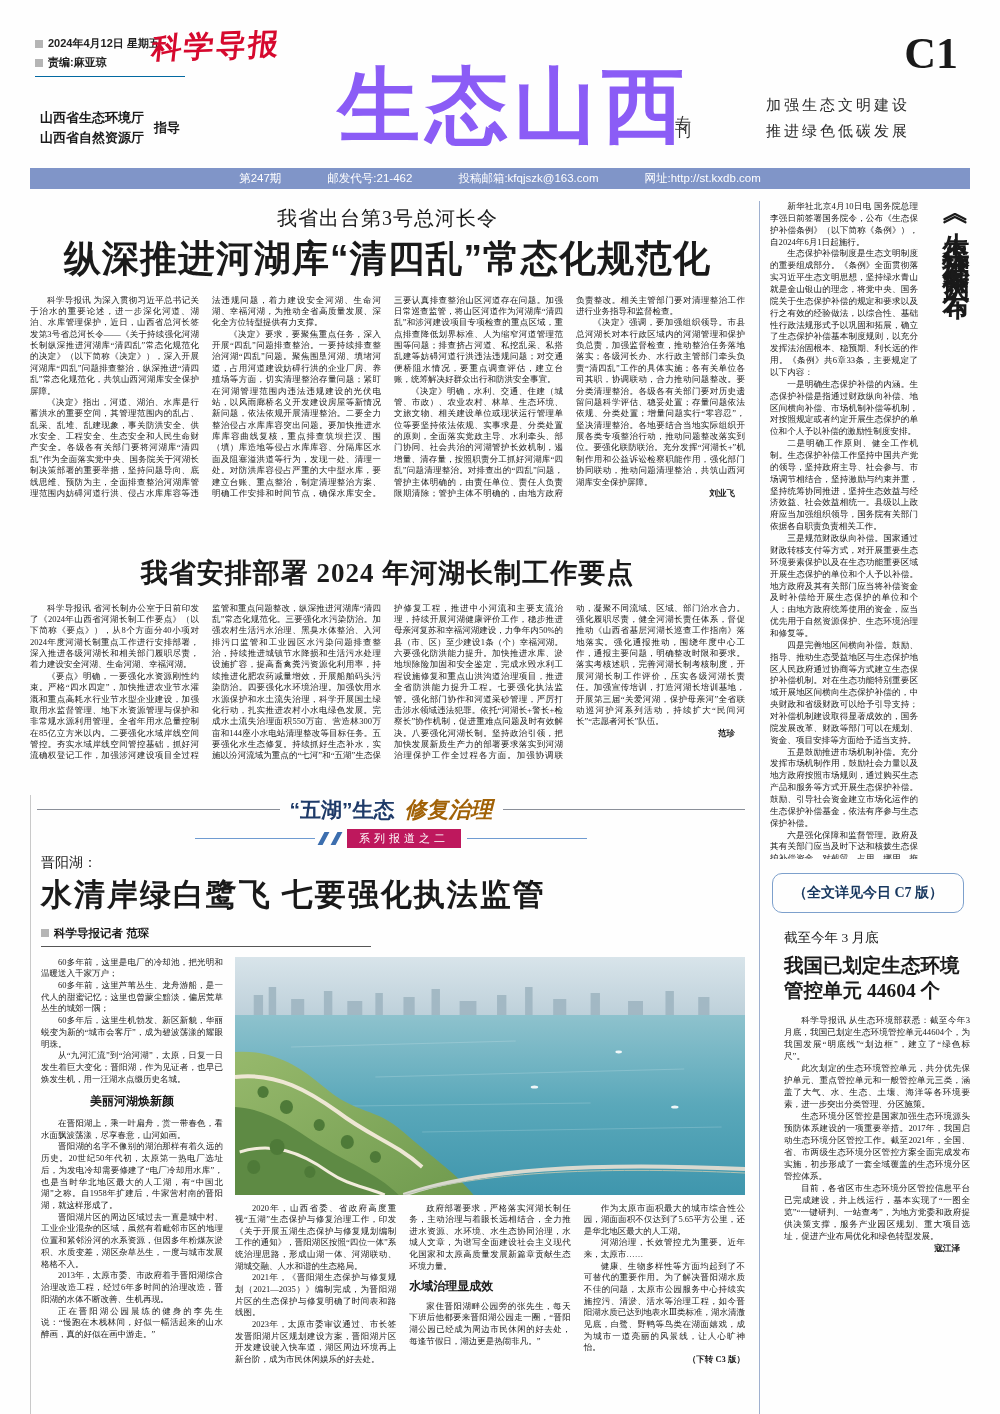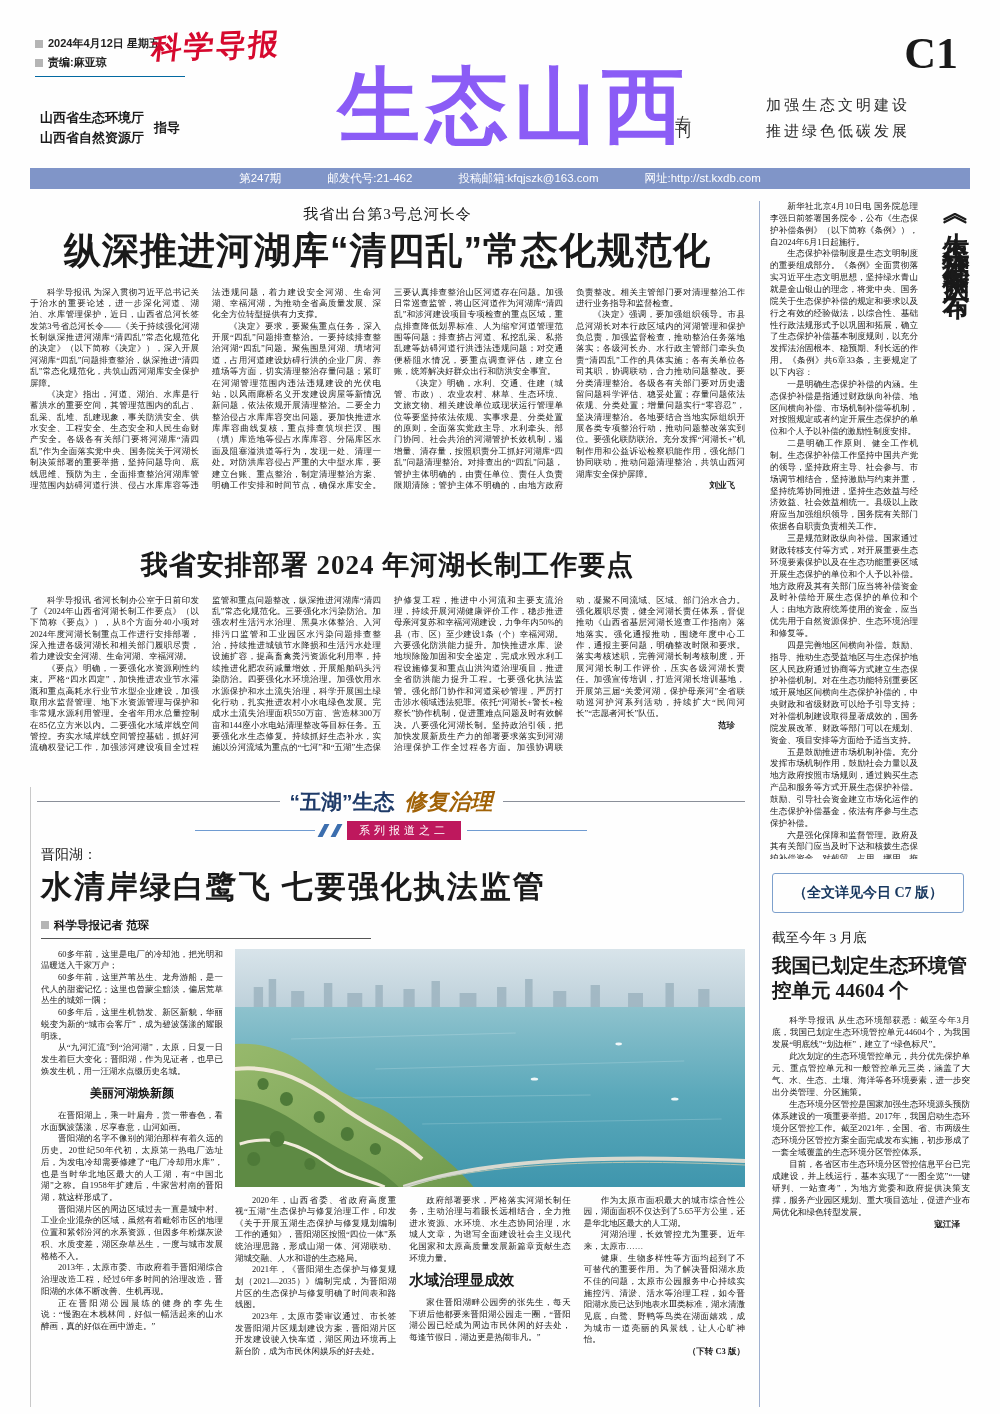--- a/index.html
+++ b/index.html
@@ -24,38 +24,38 @@
   .slogans{position:absolute;left:766px;top:92px;font-size:15px;line-height:1.75;letter-spacing:3px;color:#2a2a2a;}
   
   .infobar{margin:0 30px;height:21px;background:#8095c8;color:#fff;display:flex;align-items:center;
            justify-content:center;gap:46px;font-size:11.5px;font-family:"Liberation Sans",sans-serif;}
   
   .content{display:flex;margin:12px 30px 0 30px;}
   .left-main{width:742px;padding-right:8px;}
   .v-divider{width:0;border-left:1px solid #9fb0cf;margin:0 6px;}
   .sidebar{width:200px;padding-left:4px;}
   
-  .kicker1{text-align:center;font-size:15px;letter-spacing:1px;margin:4px 0 6px 0;}
+  .kicker1{text-align:center;font-size:20px;letter-spacing:1px;margin:4px 0 6px 0;}
   .headline1{text-align:center;font-size:37px;font-weight:900;font-family:"Liberation Sans","DejaVu Sans",sans-serif;
              letter-spacing:1px;margin:0 0 14px 0;line-height:1.15;}
   .cols4{column-count:4;column-gap:13px;font-size:8.5px;line-height:1.34;text-align:justify;
          height:246px;overflow:hidden;}
   .cols4 p,.cols3 p,.onecol p,.sb-text p,.brief-body p{margin:0;text-indent:2em;}
   .byline-r{text-align:right;text-indent:0 !important;padding-right:10px;font-weight:bold;}
   
   .headline2{text-align:center;font-size:27px;font-weight:bold;letter-spacing:1px;margin:14px 0 12px 0;}
   .cols4.h2{height:182px;}
   
   .sb-top{display:flex;height:658px;}
   .sb-text{width:148px;font-size:8.6px;line-height:1.38;text-align:justify;overflow:hidden;}
   .v-title{width:50px;writing-mode:vertical-rl;text-orientation:upright;font-size:27px;font-weight:bold;
            letter-spacing:6px;margin-left:2px;line-height:1;padding-top:4px;font-family:"DejaVu Serif",serif;}
-  .see-box{border:1px solid #7da0cc;border-radius:3px;margin:14px 6px 0 2px;padding:10px 4px;
+  .see-box{border:1px solid #7da0cc;border-radius:10px;margin:14px 6px 0 2px;padding:10px 4px;
            text-align:center;font-size:14px;font-weight:bold;color:#16365e;}
-  .brief{margin-top:16px;}
+  .brief{margin-top:16px;margin-left:12px;}
   .brief-kicker{font-size:13.5px;margin:0 0 6px 2px;}
   .brief-headline{font-size:19.5px;font-weight:bold;line-height:1.3;margin:0 0 10px 2px;}
   .brief-body{font-size:8.6px;line-height:1.4;text-align:justify;height:332px;overflow:hidden;margin-left:2px;}
   
   .feature{margin-top:10px;border-left:1px solid #c9c9c9;padding-left:6px;}
   .series-row1{display:flex;align-items:center;gap:10px;margin-bottom:4px;}
   .series-row2{display:flex;align-items:center;gap:6px;justify-content:center;margin-bottom:6px;}
   .sline{flex:1;height:0;border-top:1.5px solid #8a8f99;}
   .sline.blue{border-top:1px solid #6f9bd1;}
   .st-dark{font-size:21px;font-weight:900;color:#1e3a68;font-family:"Liberation Sans",sans-serif;white-space:nowrap;}
@@ -67,21 +67,21 @@
   .f-headline{font-size:31px;font-weight:bold;letter-spacing:2px;margin:2px 0 10px 4px;}
   .f-byline{font-family:"Liberation Sans",sans-serif;font-size:11.5px;font-weight:bold;width:330px;
             border-bottom:1.5px solid #555;padding-bottom:5px;margin:0 0 10px 4px;display:flex;align-items:center;gap:5px;}
   .f-body{display:flex;gap:12px;margin-left:4px;}
   .f-col1{width:182px;font-size:8.5px;line-height:1.38;text-align:justify;height:458px;overflow:hidden;}
   .f-subhead{font-size:12px;font-weight:bold;text-align:center;margin:8px 0 !important;text-indent:0 !important;}
   .f-right{flex:1;}
   .photo{width:100%;height:238px;display:block;}
   .cols3{column-count:3;column-gap:13px;font-size:8.5px;line-height:1.37;text-align:justify;
          height:198px;overflow:hidden;margin-top:8px;}
-  .f-subhead2{font-size:15px;font-weight:bold;margin:6px 0 !important;text-indent:0 !important;
+  .f-subhead2{font-size:12px;font-weight:bold;margin:6px 0 !important;text-indent:0 !important;
               font-family:"Liberation Sans",sans-serif;}
   .continue{text-align:right;text-indent:0 !important;font-weight:bold;}
 </style>
 </head>
 <body>
 
 <div class="page">
 
   <div class="header">
     <div class="date-block">

